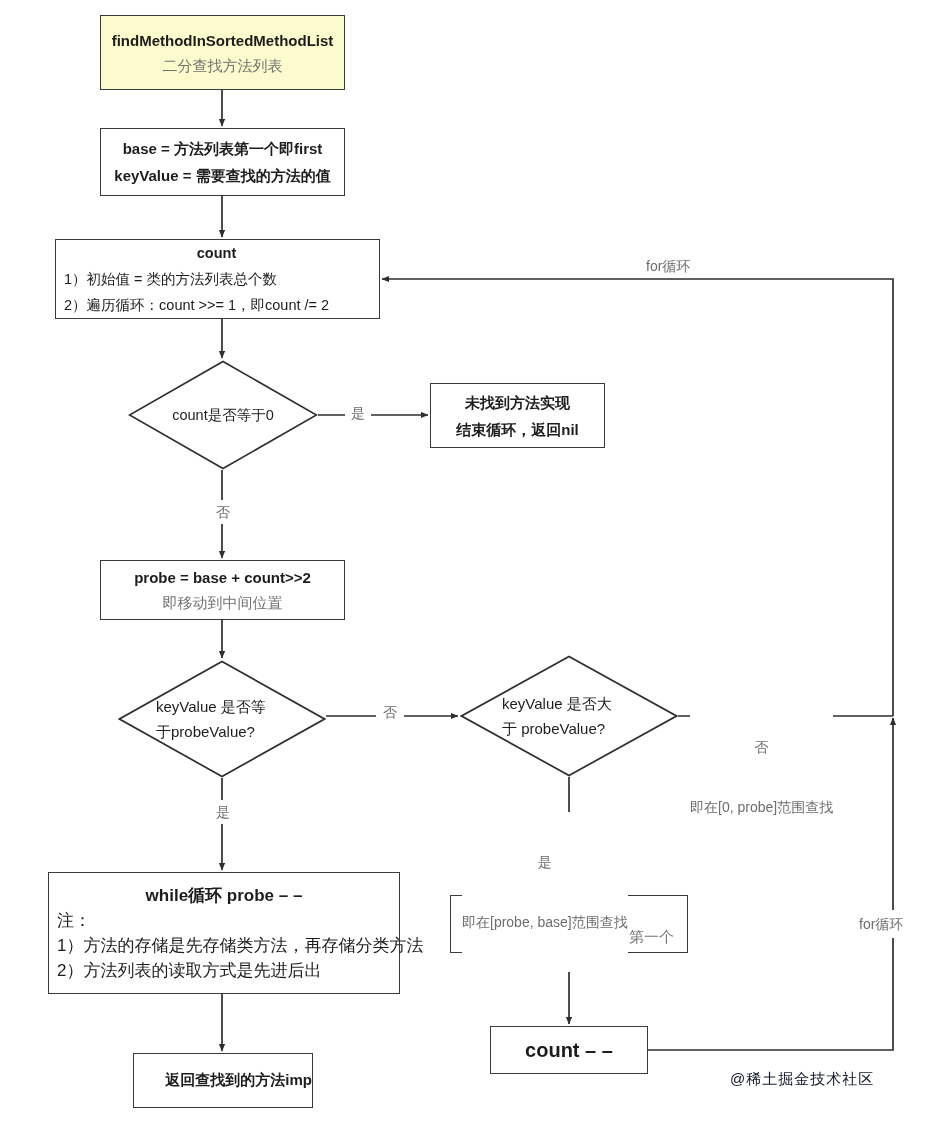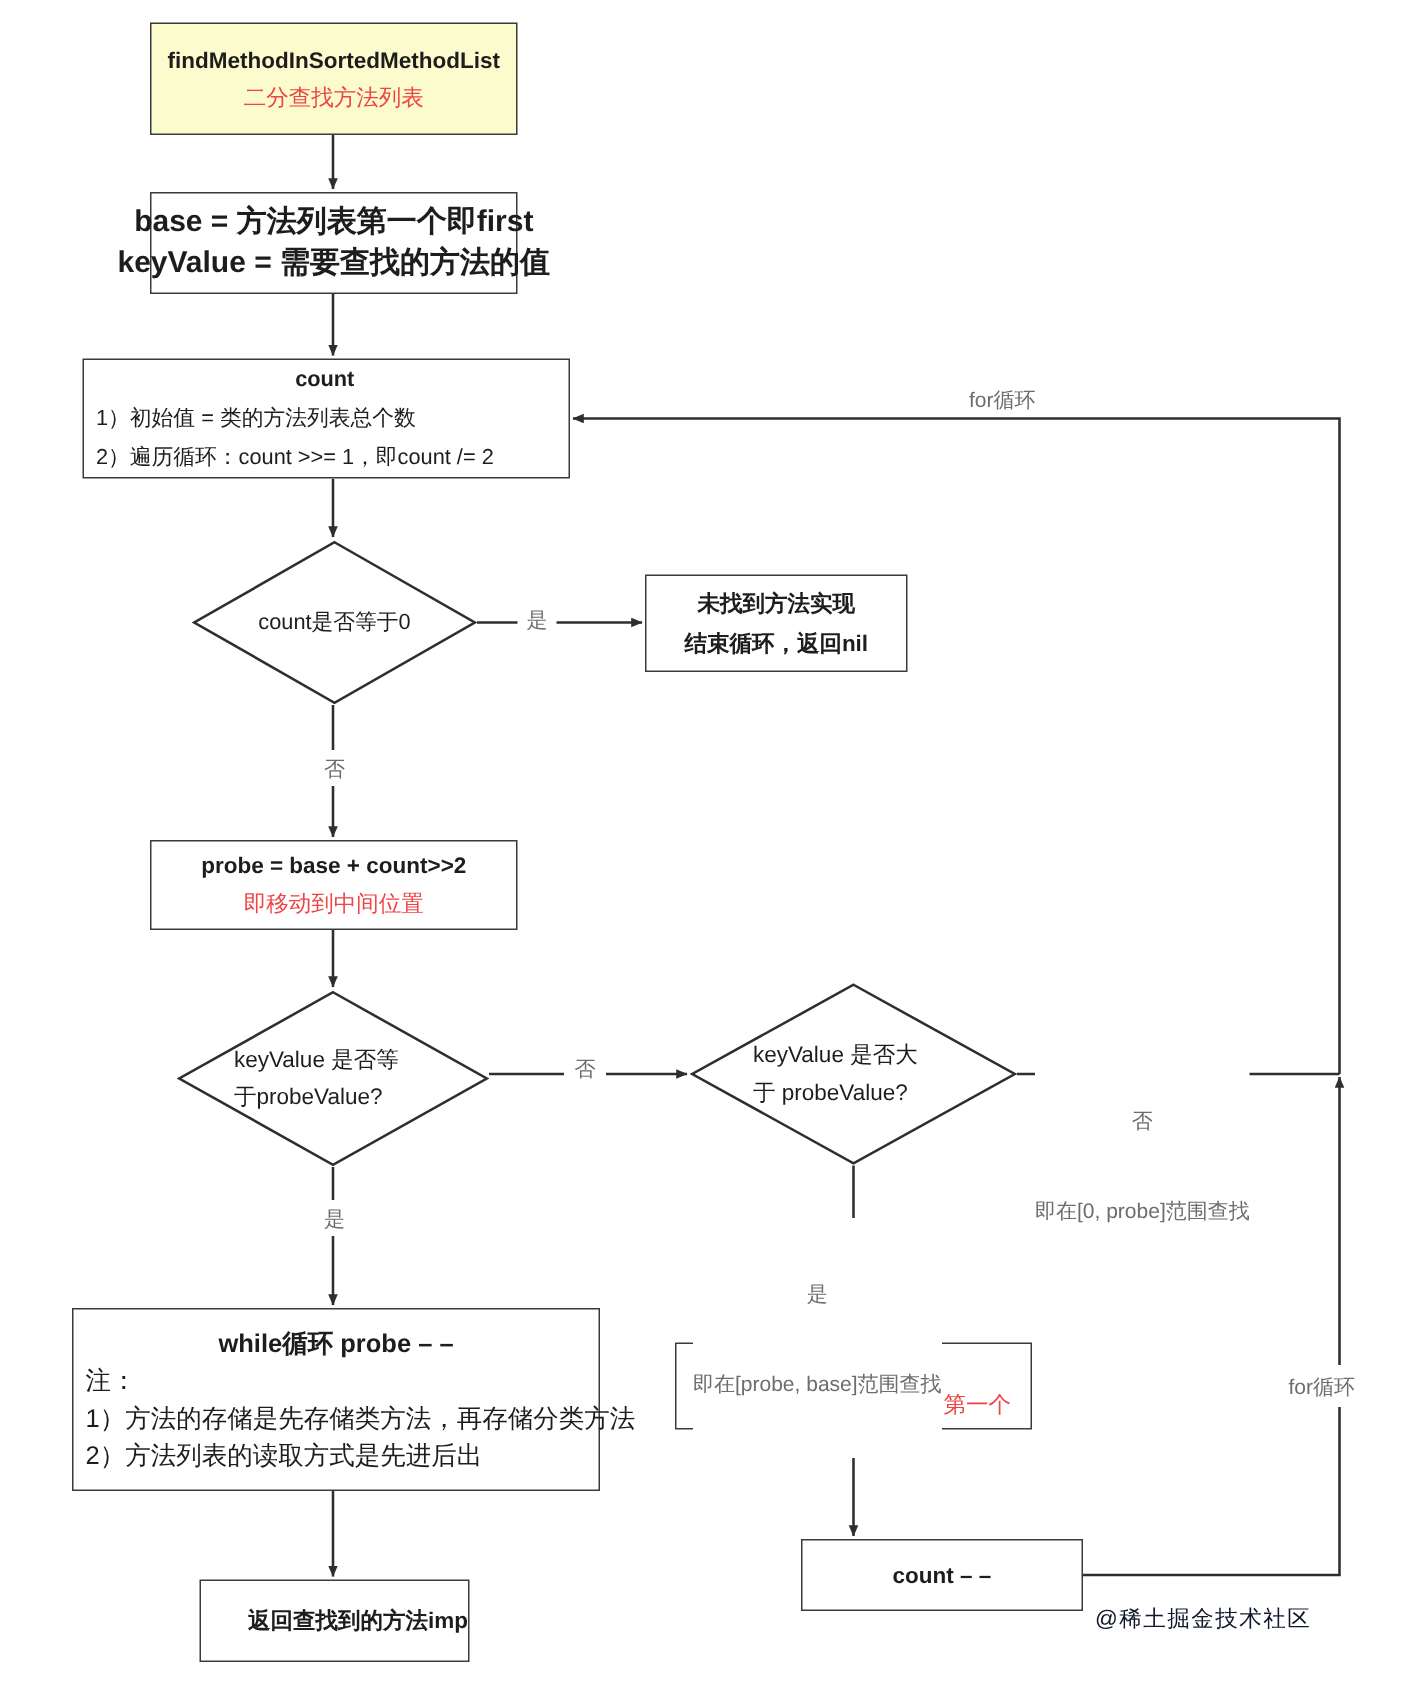--- a/index.html
+++ b/index.html
@@ -38,42 +38,42 @@
     z-index: 3;
   }
   .node .line {
     display: block;
     white-space: pre;
   }
   .bold {
     font-weight: bold;
   }
   .grey {
-    color: #ef4444;
+    color: #737373;
   }
   .center {
     text-align: center;
   }
   .left {
     text-align: left;
   }
 
   
   #n-start {
     left: 100px; top: 15px; width: 245px; height: 75px;
     background: #fbfbcd;
     border-color: #3b3b3b;
     align-items: center;
     font-size: 15px;
     line-height: 25px;
   }
   #n-init {
     left: 100px; top: 128px; width: 245px; height: 68px;
     align-items: center;
-    font-size: 20px;
+    font-size: 15px;
     line-height: 27px;
   }
   #n-count {
     left: 55px; top: 239px; width: 325px; height: 80px;
     font-size: 14.5px;
     line-height: 26px;
     padding: 3px 10px 3px 8px;
   }
   #n-notfound {
     left: 430px; top: 383px; width: 175px; height: 65px;
@@ -98,24 +98,23 @@
     align-items: flex-end;
     font-size: 15px;
   }
   #n-base {
     left: 450px; top: 895px; width: 238px; height: 58px;
     align-items: center;
     font-size: 15px;
     line-height: 25px;
   }
   #n-countdec {
-    left: 490px; top: 1026px; width: 188px; height: 48px;
-    align-items: center;
-    font-size: 15px;
-    margin-left: 44px;
+    left: 490px; top: 1026px; width: 158px; height: 48px;
+    align-items: center;
+    font-size: 20px;
   }
 
   
   .diamond {
     position: absolute;
     z-index: 3;
   }
   .diamond .dshape {
     position: absolute;
     left: 0; top: 0;

